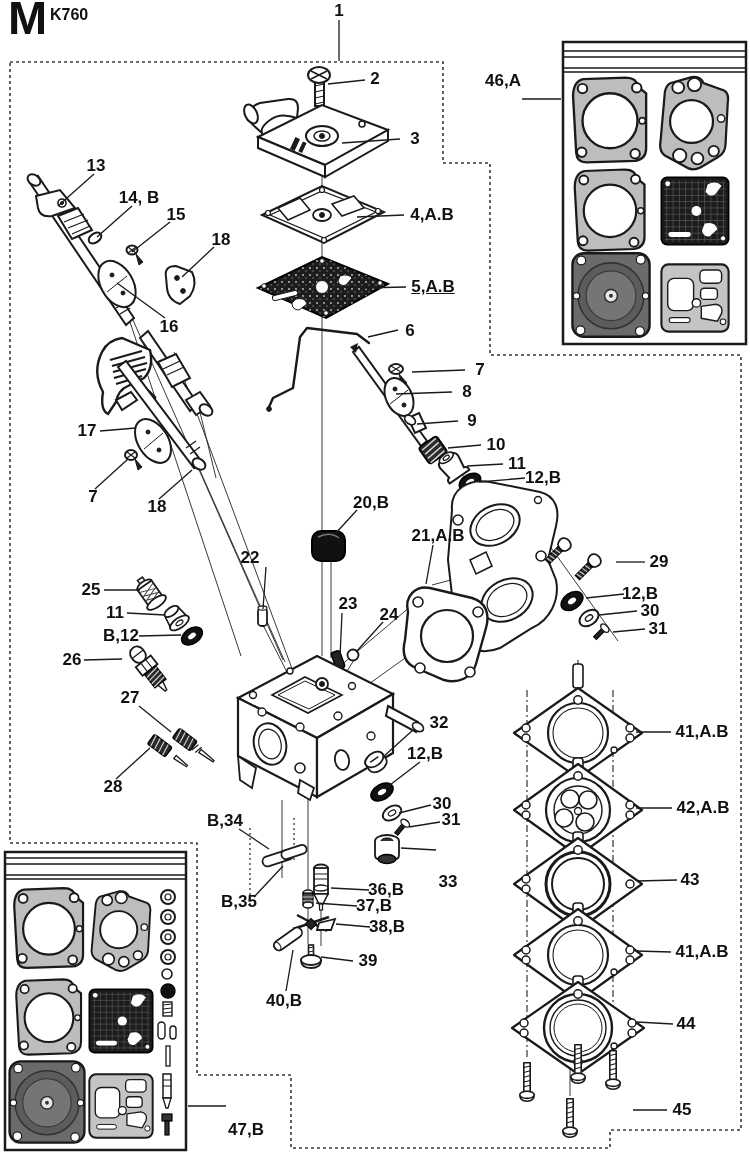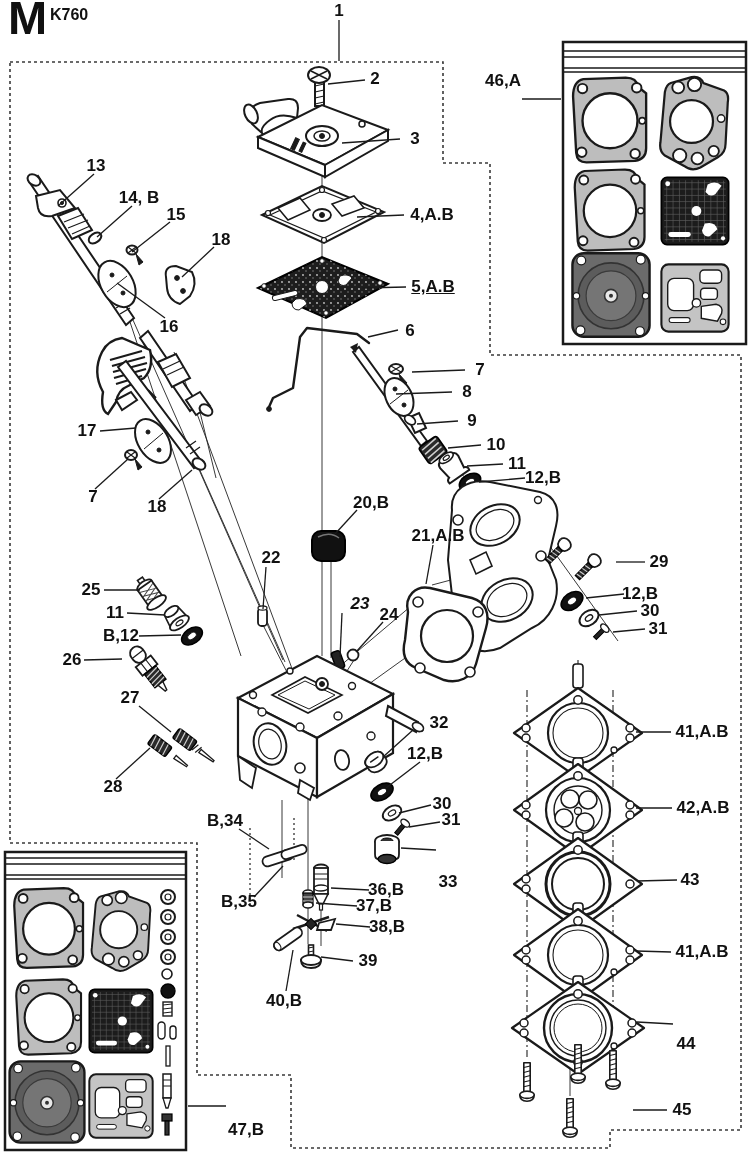--- a/index.html
+++ b/index.html
@@ -622,41 +622,41 @@
       <span class="callout" style="left: 543px; top: 478px;">12,B</span>
       <span class="callout" style="left: 371px; top: 503px;">20,B</span>
       <span class="callout" style="left: 438px; top: 536px;">21,A.B</span>
       <span class="callout" style="left: 659px; top: 562px;">29</span>
       <span class="callout" style="left: 640px; top: 594px;">12,B</span>
       <span class="callout" style="left: 650px; top: 611px;">30</span>
       <span class="callout" style="left: 658px; top: 629px;">31</span>
       <span class="callout" style="left: 91px; top: 590px;">25</span>
       <span class="callout" style="left: 115px; top: 613px;">11</span>
       <span class="callout" style="left: 121px; top: 636px;">B,12</span>
-      <span class="callout" style="left: 271px; top: 558px;">22</span>
-      <span class="callout" style="left: 360px; top: 604px; font-style: italic;">23</span>
+      <span class="callout" style="left: 250px; top: 558px;">22</span>
+      <span class="callout" style="left: 348px; top: 604px;">23</span>
       <span class="callout" style="left: 389px; top: 615px;">24</span>
       <span class="callout" style="left: 72px; top: 660px;">26</span>
       <span class="callout" style="left: 130px; top: 698px;">27</span>
       <span class="callout" style="left: 113px; top: 787px;">28</span>
       <span class="callout" style="left: 417px; top: 723px; margin-left: 22px;">32</span>
       <span class="callout" style="left: 425px; top: 754px;">12,B</span>
       <span class="callout" style="left: 442px; top: 804px;">30</span>
       <span class="callout" style="left: 451px; top: 820px;">31</span>
       <span class="callout" style="left: 448px; top: 850px; margin-top: 32px;">33</span>
       <span class="callout" style="left: 225px; top: 821px;">B,34</span>
       <span class="callout" style="left: 239px; top: 902px;">B,35</span>
       <span class="callout" style="left: 386px; top: 890px;">36,B</span>
       <span class="callout" style="left: 374px; top: 906px;">37,B</span>
       <span class="callout" style="left: 387px; top: 927px;">38,B</span>
       <span class="callout" style="left: 368px; top: 961px;">39</span>
       <span class="callout" style="left: 284px; top: 1001px;">40,B</span>
       <span class="callout" style="left: 702px; top: 732px;">41,A.B</span>
       <span class="callout" style="left: 703px; top: 808px;">42,A.B</span>
       <span class="callout" style="left: 690px; top: 880px;">43</span>
       <span class="callout" style="left: 702px; top: 952px;">41,A.B</span>
-      <span class="callout" style="left: 686px; top: 1024px; margin-top: 20px;">44</span>
+      <span class="callout" style="left: 686px; top: 1024px;">44</span>
       <span class="callout" style="left: 682px; top: 1110px;">45</span>
       <span class="callout" style="left: 503px; top: 81px;">46,A</span>
       <span class="callout" style="left: 246px; top: 1130px;">47,B</span>
     </div>
 
 </div>
 
 </body></html>

